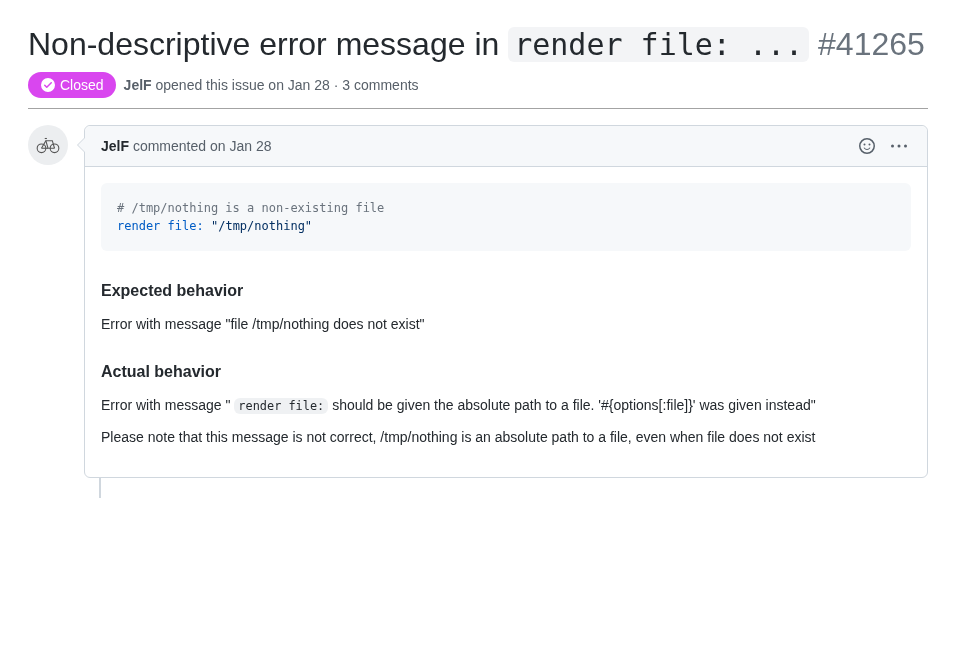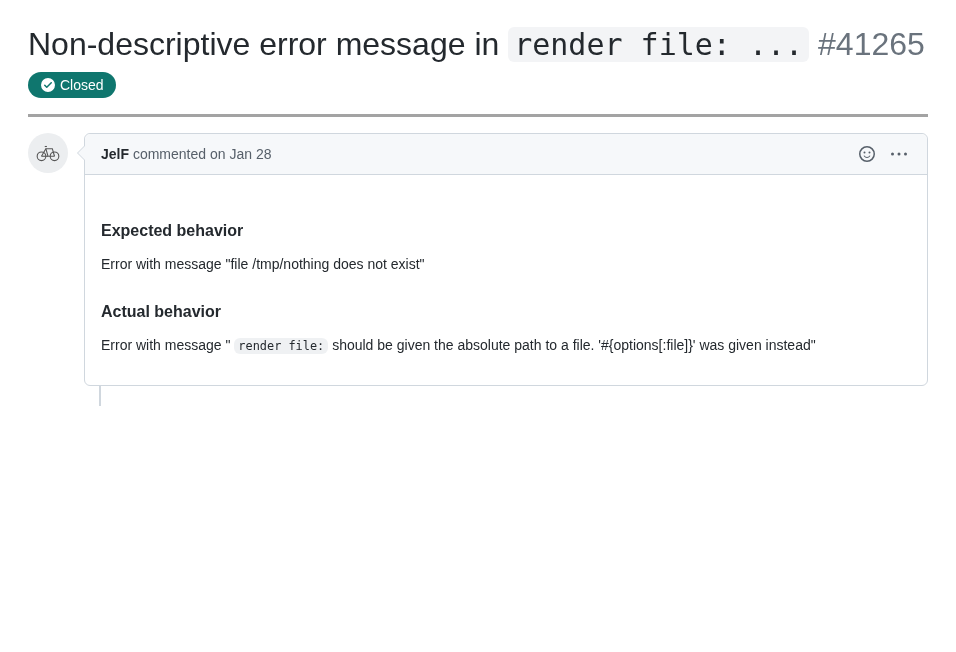--- a/index.html
+++ b/index.html
@@ -5,35 +5,35 @@
   * { box-sizing: border-box; }
   body {
     margin: 0;
     padding: 0;
     font-family: -apple-system, BlinkMacSystemFont, "Segoe UI", Helvetica, Arial, sans-serif;
     font-size: 14px;
     color: #24292e;
     background: #fff;
   }
   .container { padding: 24px 28px 0; }
-  .issue-header { padding-bottom: 8px; border-bottom: 3px solid #a3a3a3; margin-bottom: 16px; }
+  .issue-header { padding-bottom: 2px; border-bottom: 1px solid #a3a3a3; margin-bottom: 16px; }
   .issue-title-row { margin-bottom: 8px; }
   .issue-title { font-size: 32px; font-weight: 400; line-height: 1.25; margin: 0; }
   .issue-title .code-tag {
     font-family: SFMono-Regular, Menlo, monospace;
     background: #f3f4f6;
     border-radius: 6px;
     padding: 0 6px;
     font-size: 30px;
     vertical-align: baseline;
   }
   .issue-number { color: #6a737d; font-weight: 300; font-size: 32px; }
   .meta-row { display: flex; align-items: center; gap: 8px; font-size: 14px; color: #586069; margin-bottom: 8px; }
   .state-badge {
-    background: #0f766e;
+    background: #d946ef;
     color: #fff;
     padding: 5px 12px;
     border-radius: 2em;
     font-weight: 500;
     display: inline-flex;
     align-items: center;
     gap: 4px;
   }
   .state-badge svg { fill: #fff; }
   .meta-text { color: #586069; }
@@ -127,20 +127,23 @@
         <span>Non-descriptive error message in </span><code class="code-tag">render file: ...</code>
         <span class="issue-number">#41265</span>
       </h1>
     </div>
     <div class="meta-row">
       <span class="state-badge">
         <svg width="16" height="16" viewBox="0 0 16 16">
             <path d="M8 1a7 7 0 100 14A7 7 0 008 1zm3.78 5.28l-4.5 4.5a.75.75 0 01-1.06 0l-2-2a.75.75 0 011.06-1.06L6.75 9.19l3.97-3.97a.75.75 0 111.06 1.06z"></path>
           </svg>
         <span>Closed</span>
+      </span>
+      <span class="meta-text">
+        <a class="author">JelF</a><span> opened this issue </span><a style="color:inherit;">on Jan 28</a><span> · </span><span>3 comments</span>
       </span>
     </div>
   </div>
 
   <div class="timeline">
     <div class="avatar-col">
       <a class="avatar">
         <svg viewBox="0 0 48 32">
           <g stroke="#555" stroke-width="2" fill="none">
             <circle cx="12" cy="22" r="8"></circle>
@@ -166,27 +169,32 @@
                 </svg>
             </span>
             <span class="icon-btn">
               <svg width="16" height="16" viewBox="0 0 16 16">
                   <path d="M3 8a1.5 1.5 0 11-3 0 1.5 1.5 0 013 0zm6.5 0a1.5 1.5 0 11-3 0 1.5 1.5 0 013 0zM16 8a1.5 1.5 0 11-3 0 1.5 1.5 0 013 0z"></path>
                 </svg>
             </span>
           </div>
         </div>
         <div class="comment-body">
+          <div class="code-block">
+            <div><span class="c1"># /tmp/nothing is a non-existing file</span></div>
+            <div><span class="k1">render</span> <span class="k2">file:</span> <span class="s1">"/tmp/nothing"</span></div>
+          </div>
 
           <h3 class="mtop">Expected behavior</h3>
           <p>Error with message "file /tmp/nothing does not exist"</p>
 
           <h3 class="mtop">Actual behavior</h3>
           <p>
             <span>Error with message " </span><code class="inline-code">render file:</code><span> should be given the absolute path to a file. '#{options[:file]}' was given instead"</span>
           </p>
+          <p>Please note that this message is not correct, /tmp/nothing is an absolute path to a file, even when file does not exist</p>
 
         </div>
       </div>
     </div>
   </div>
   <div class="timeline-tail"></div>
 </div>
 
 </body></html>

